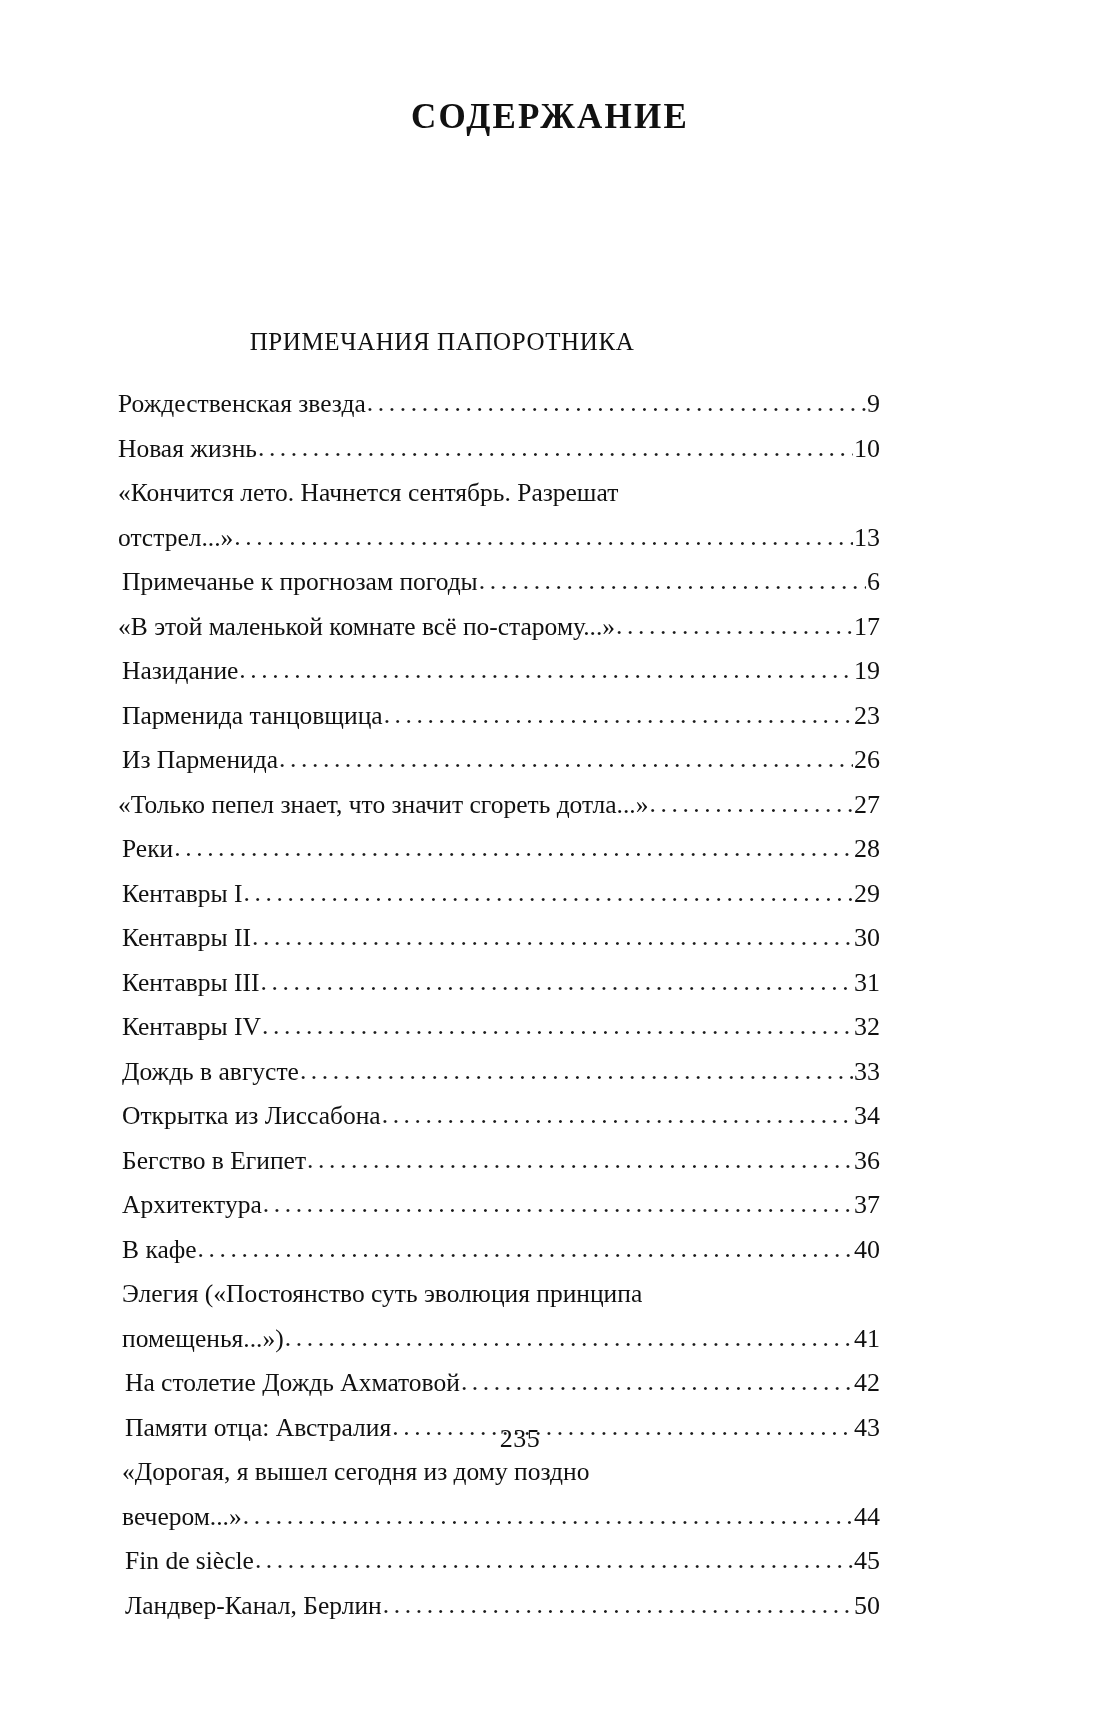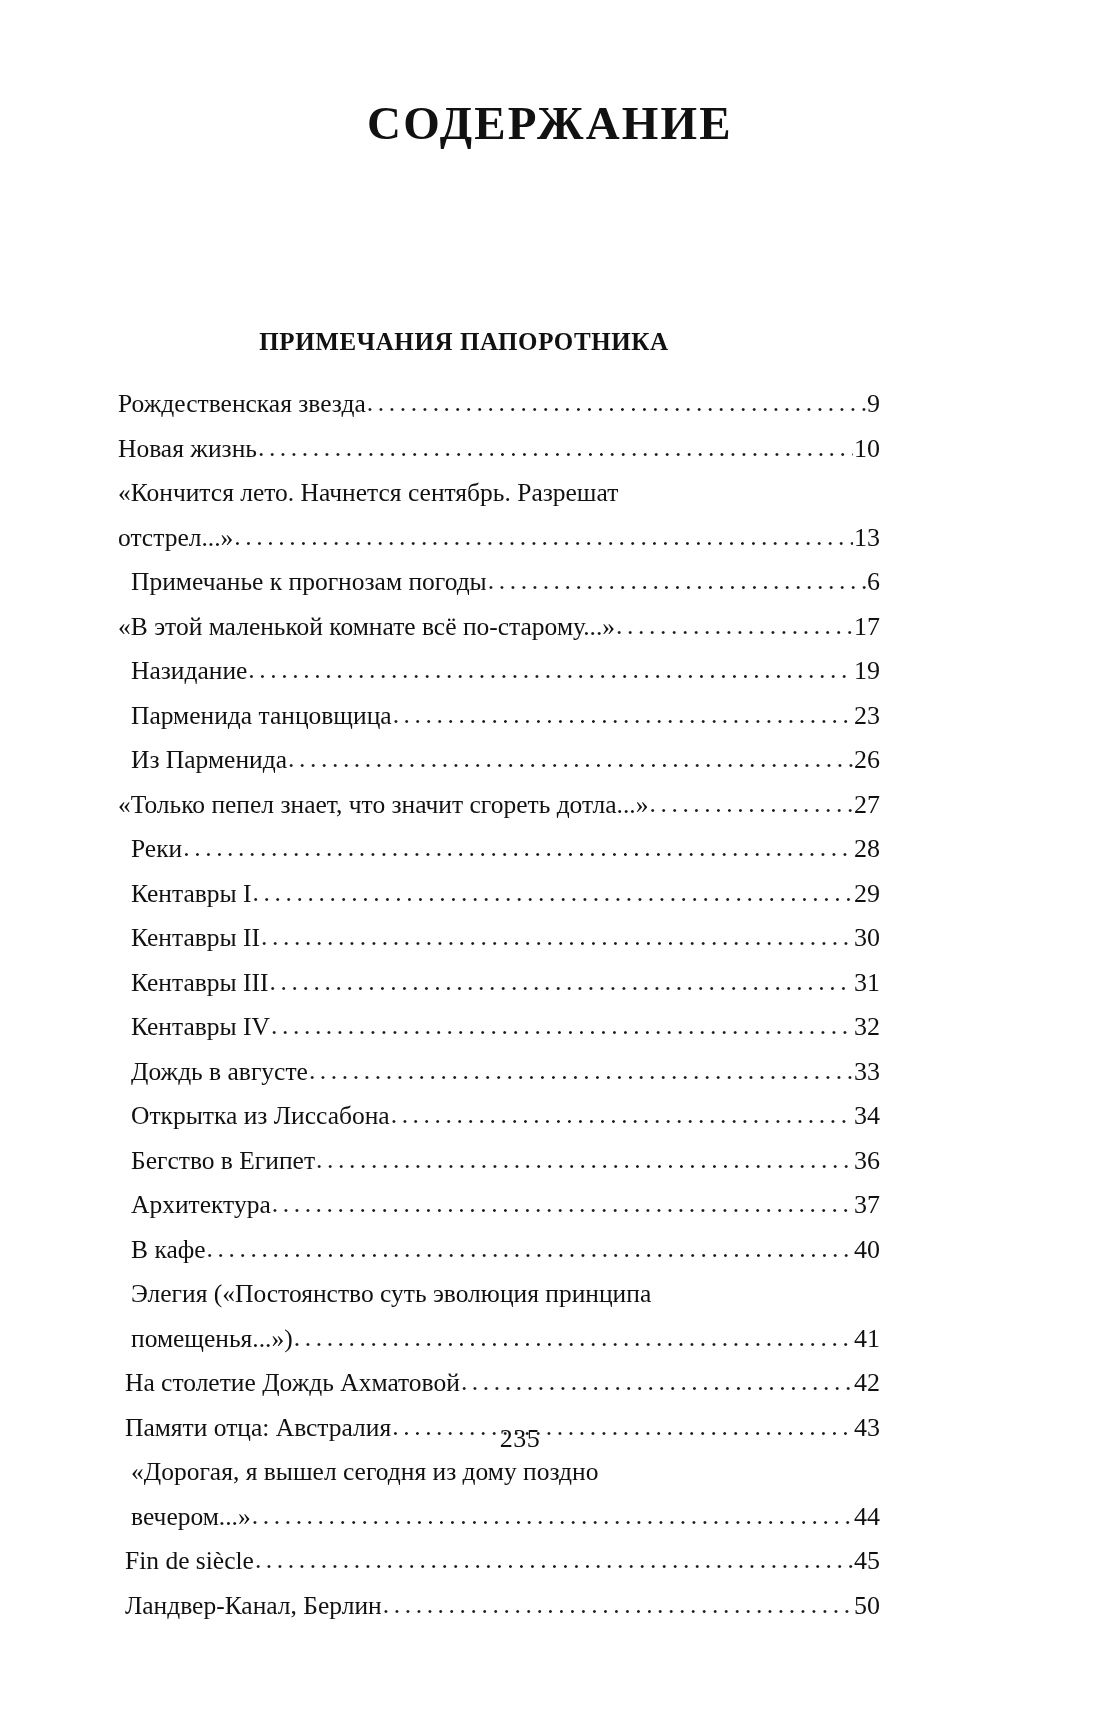--- a/index.html
+++ b/index.html
@@ -27,38 +27,37 @@
     box-sizing: border-box;
   }
 
   
   .doc-title {
     position: absolute;
     left: 0;
     top: 98px;
     width: 1100px;
     text-align: center;
-    font-size: 47px;
+    font-size: 35px;
     font-weight: bold;
     letter-spacing: 2.2px;
     line-height: 1.1;
   }
 
   
   .section-heading {
     position: absolute;
     left: 0;
     top: 328px;
     width: 884px;
     text-align: center;
     font-size: 25px;
-    font-weight: bold;
+    font-weight: normal;
     letter-spacing: 0.6px;
     line-height: 1.15;
-    padding-left: 22px;
   }
 
   
   .toc {
     position: absolute;
     left: 118px;
     top: 382px;
     width: 762px;
   }
 
@@ -99,21 +98,21 @@
     white-space: nowrap;
     font-size: 26px;
   }
 
   
   .entry-firstline {
     white-space: nowrap;
   }
 
   
-  .indent-1 { padding-left: 4px; margin-left: 9px; }
+  .indent-1 { padding-left: 4px; }
   .indent-2 { padding-left: 7px; }
 
   
   .folio {
     position: absolute;
     left: 6px;
     top: 1424px;
     width: 1028px;
     text-align: center;
     font-size: 26px;

